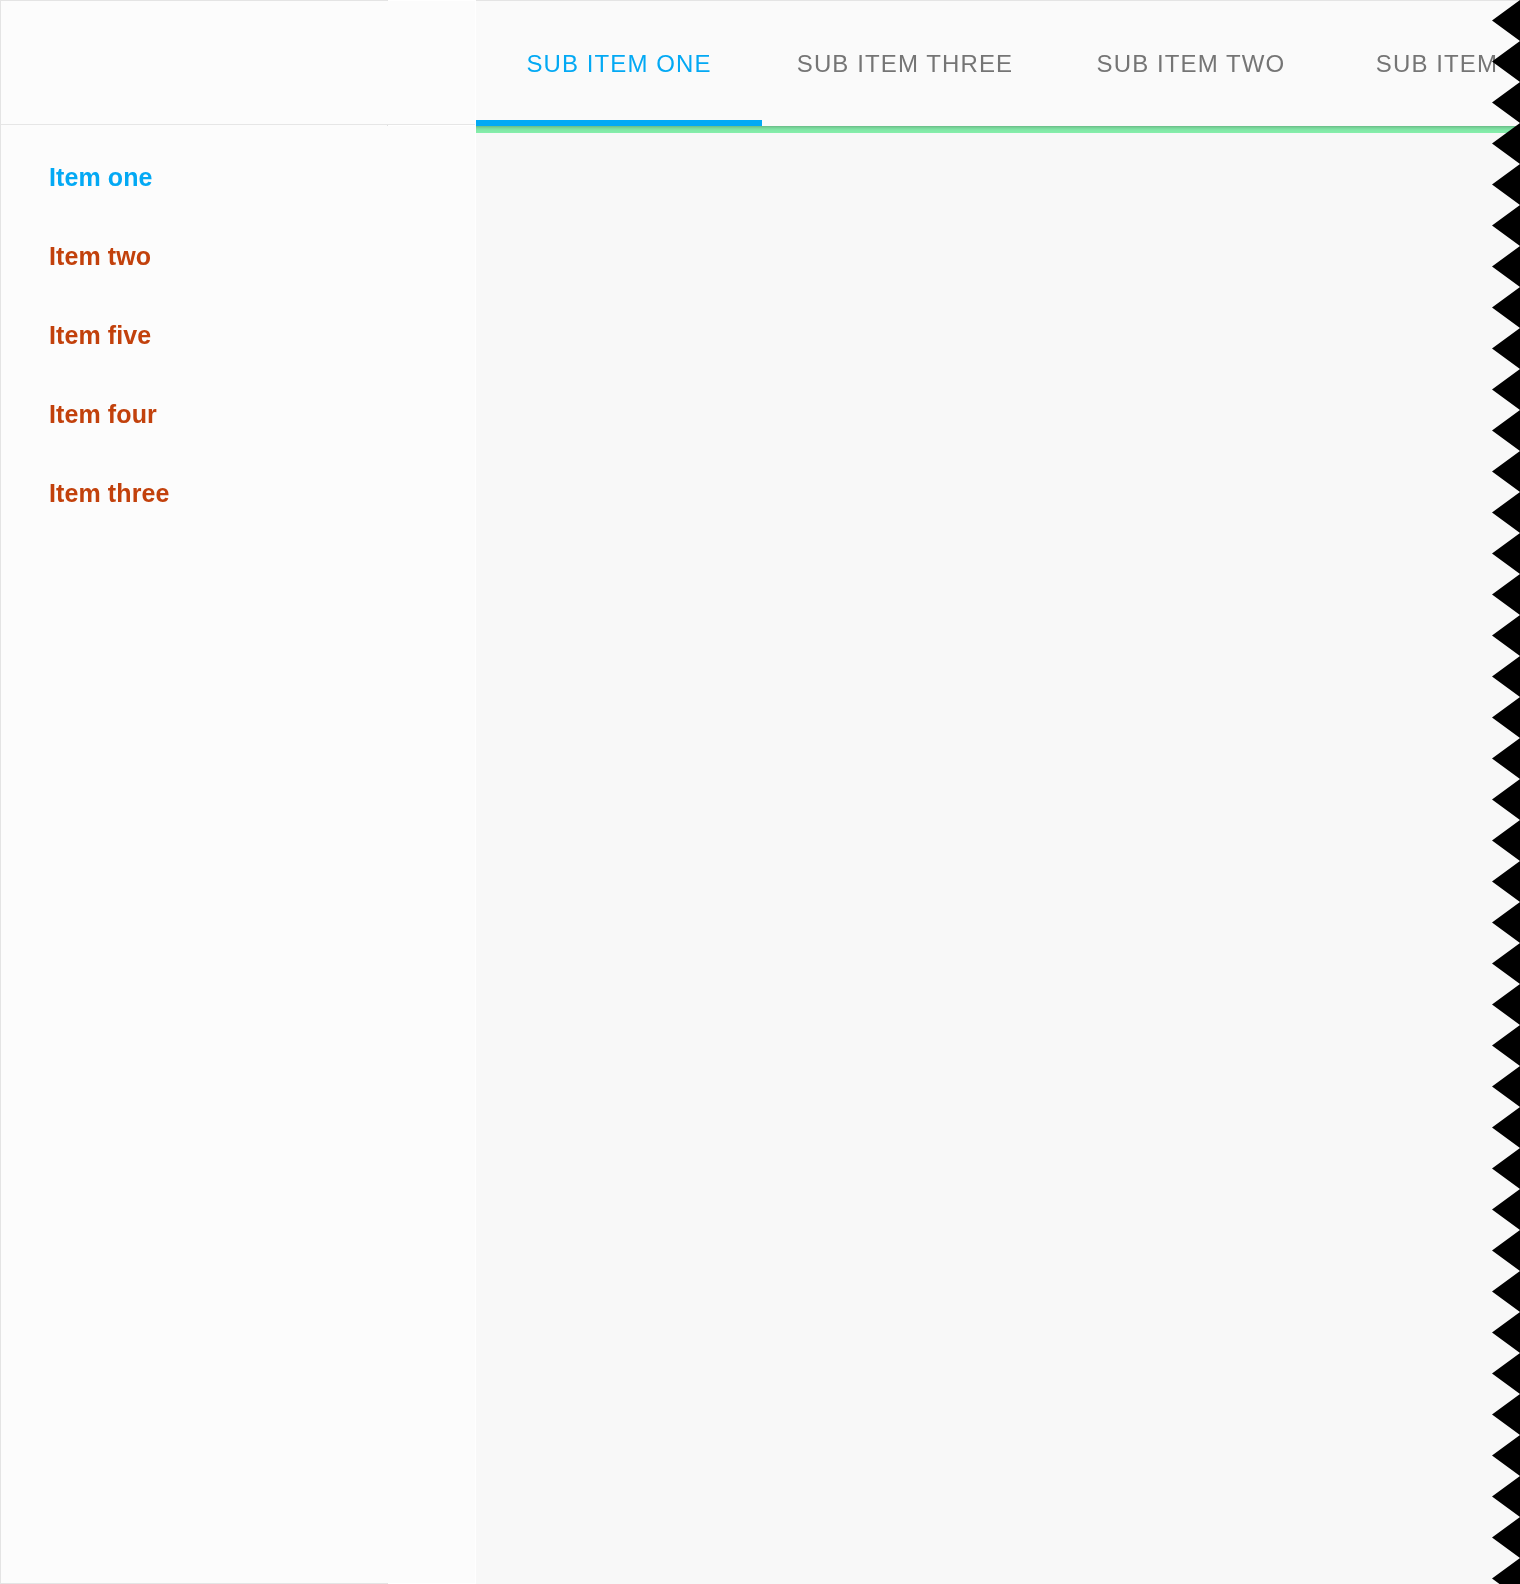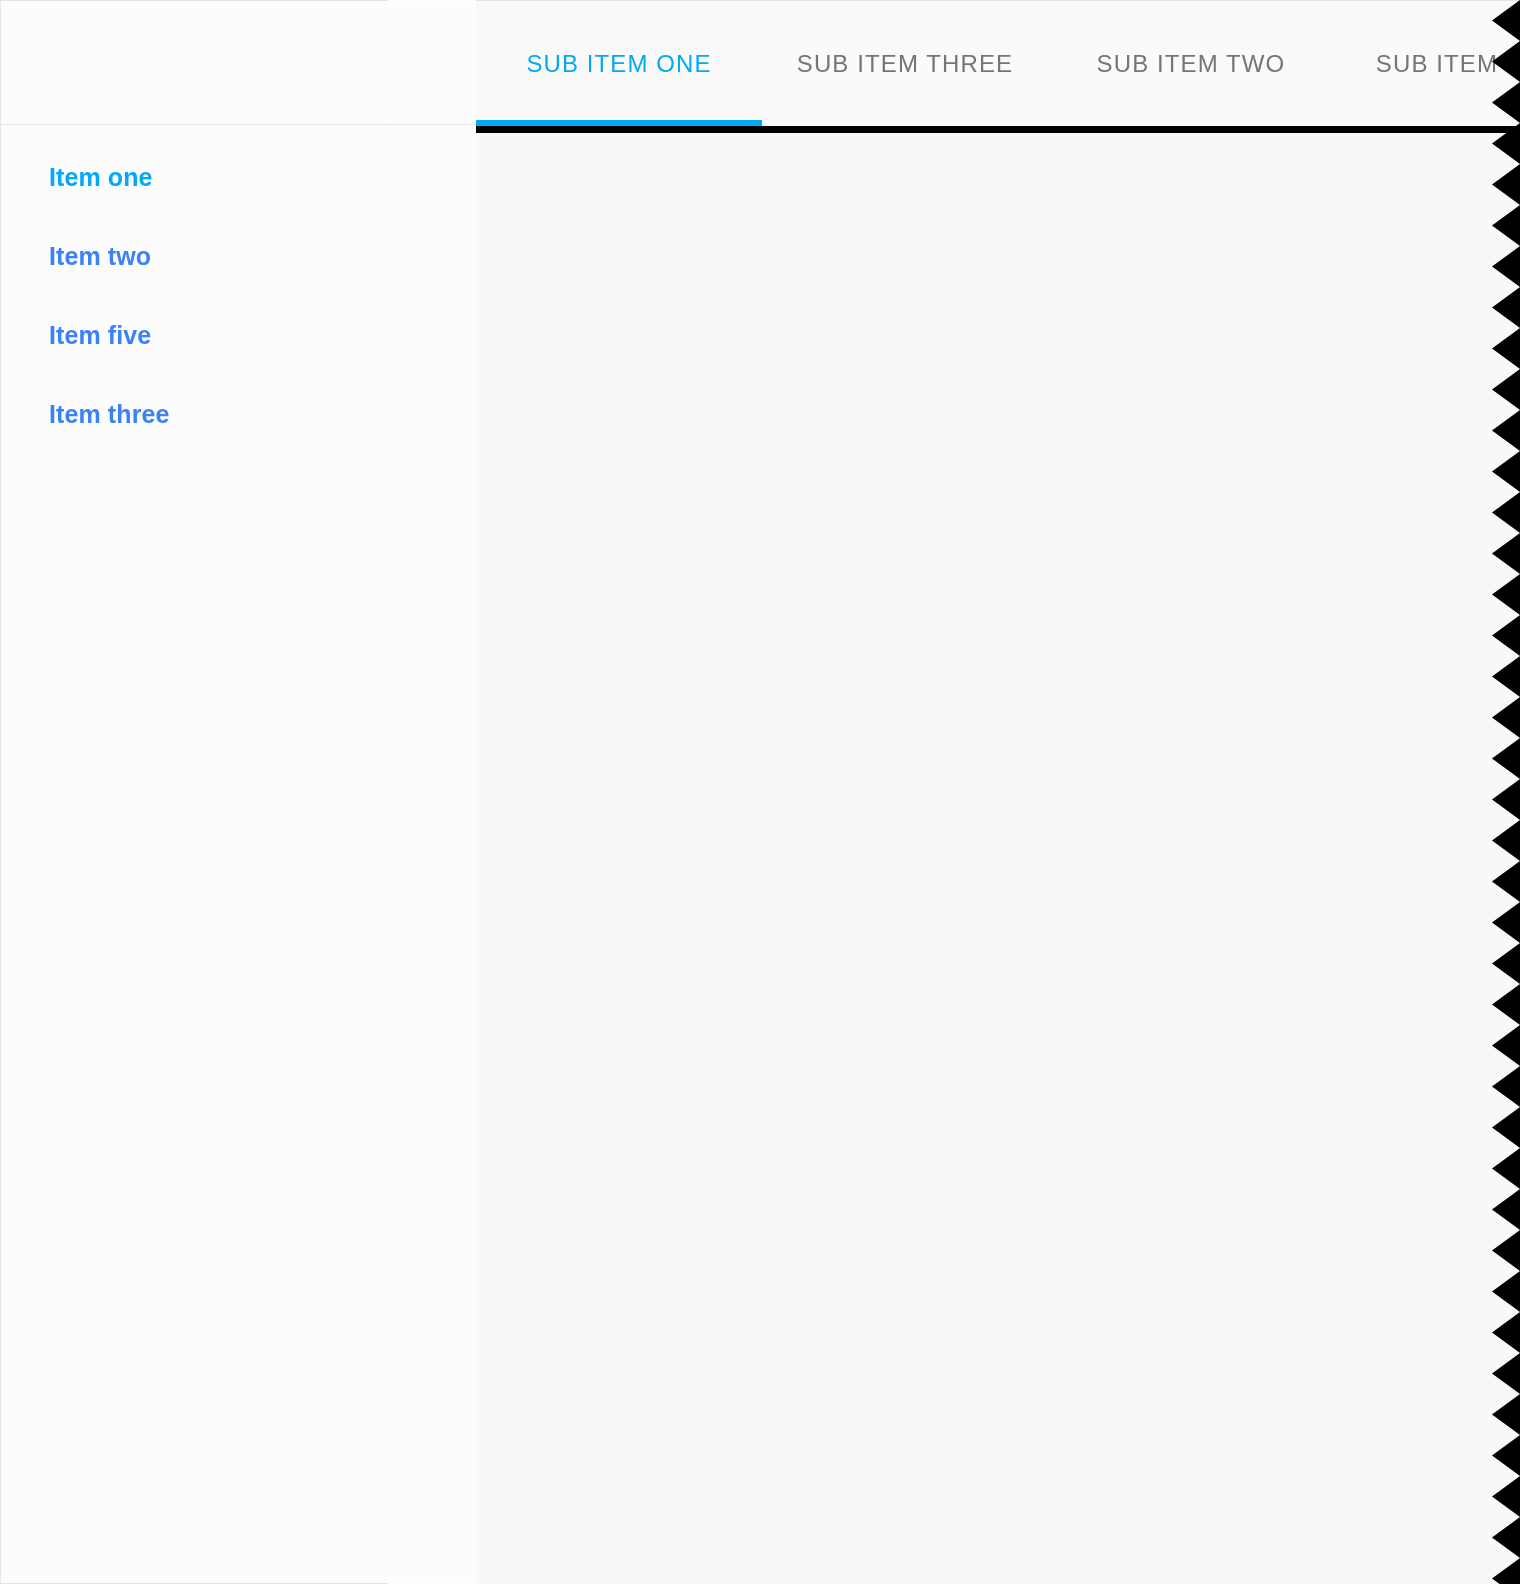--- a/index.html
+++ b/index.html
@@ -56,37 +56,37 @@
   }
 
   .sidebar-item {
     display: block;
     height: 79px;
     line-height: 34px;
     padding-left: 48px;
     font-size: 25px;
     font-weight: 700;
     letter-spacing: 0.1px;
-    color: #3b82f6;
+    color: #c2410c;
     cursor: pointer;
     white-space: nowrap;
   }
 
   .sidebar-item.active {
     color: #03a9f4;
   }
 
   
   .content {
     position: absolute;
     left: 476px;
     top: 0;
     width: 1044px;
     height: 1584px;
-    background: #000000;
+    background: #86efac;
     overflow: hidden;
   }
 
   .tabbar {
     position: absolute;
     left: 0;
     top: 0;
     width: 1044px;
     height: 126px;
     background: #fafafa;
@@ -173,20 +173,21 @@
 <div id="app">
 
   <div class="sidebar">
 
     <div class="sidebar-header"></div>
 
     <nav class="sidebar-list">
       <div class="sidebar-item active" style="color: rgb(3, 169, 244);">Item one</div>
       <div class="sidebar-item">Item two</div>
       <div class="sidebar-item">Item five</div>
+      <div class="sidebar-item">Item four</div>
       <div class="sidebar-item">Item three</div>
     </nav>
 
   </div>
 
   <div class="content">
 
     <div class="tabbar">
       <div class="tabs">
         <div class="tab active" style="color: rgb(3, 169, 244);">SUB ITEM ONE</div>

